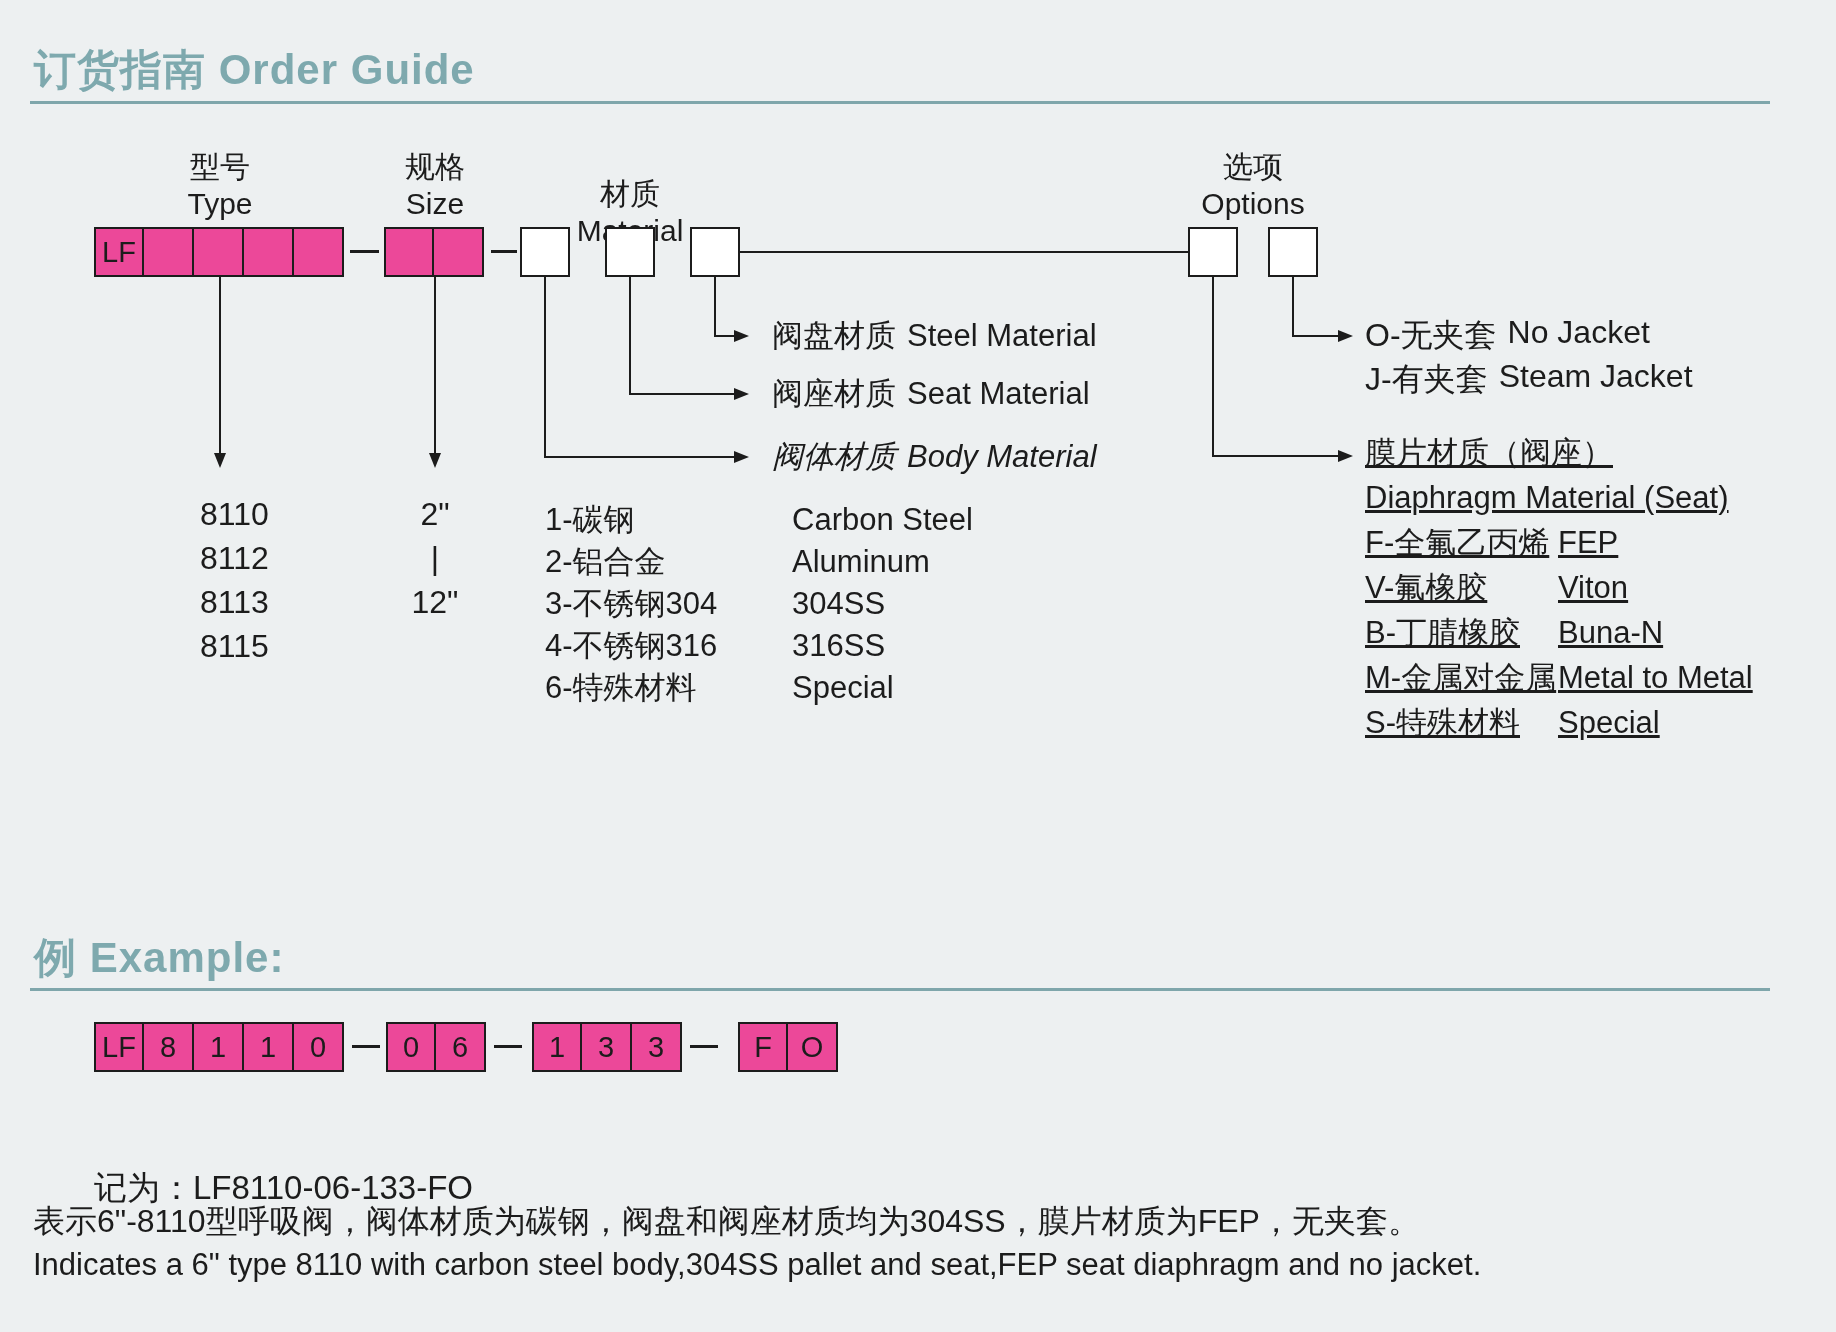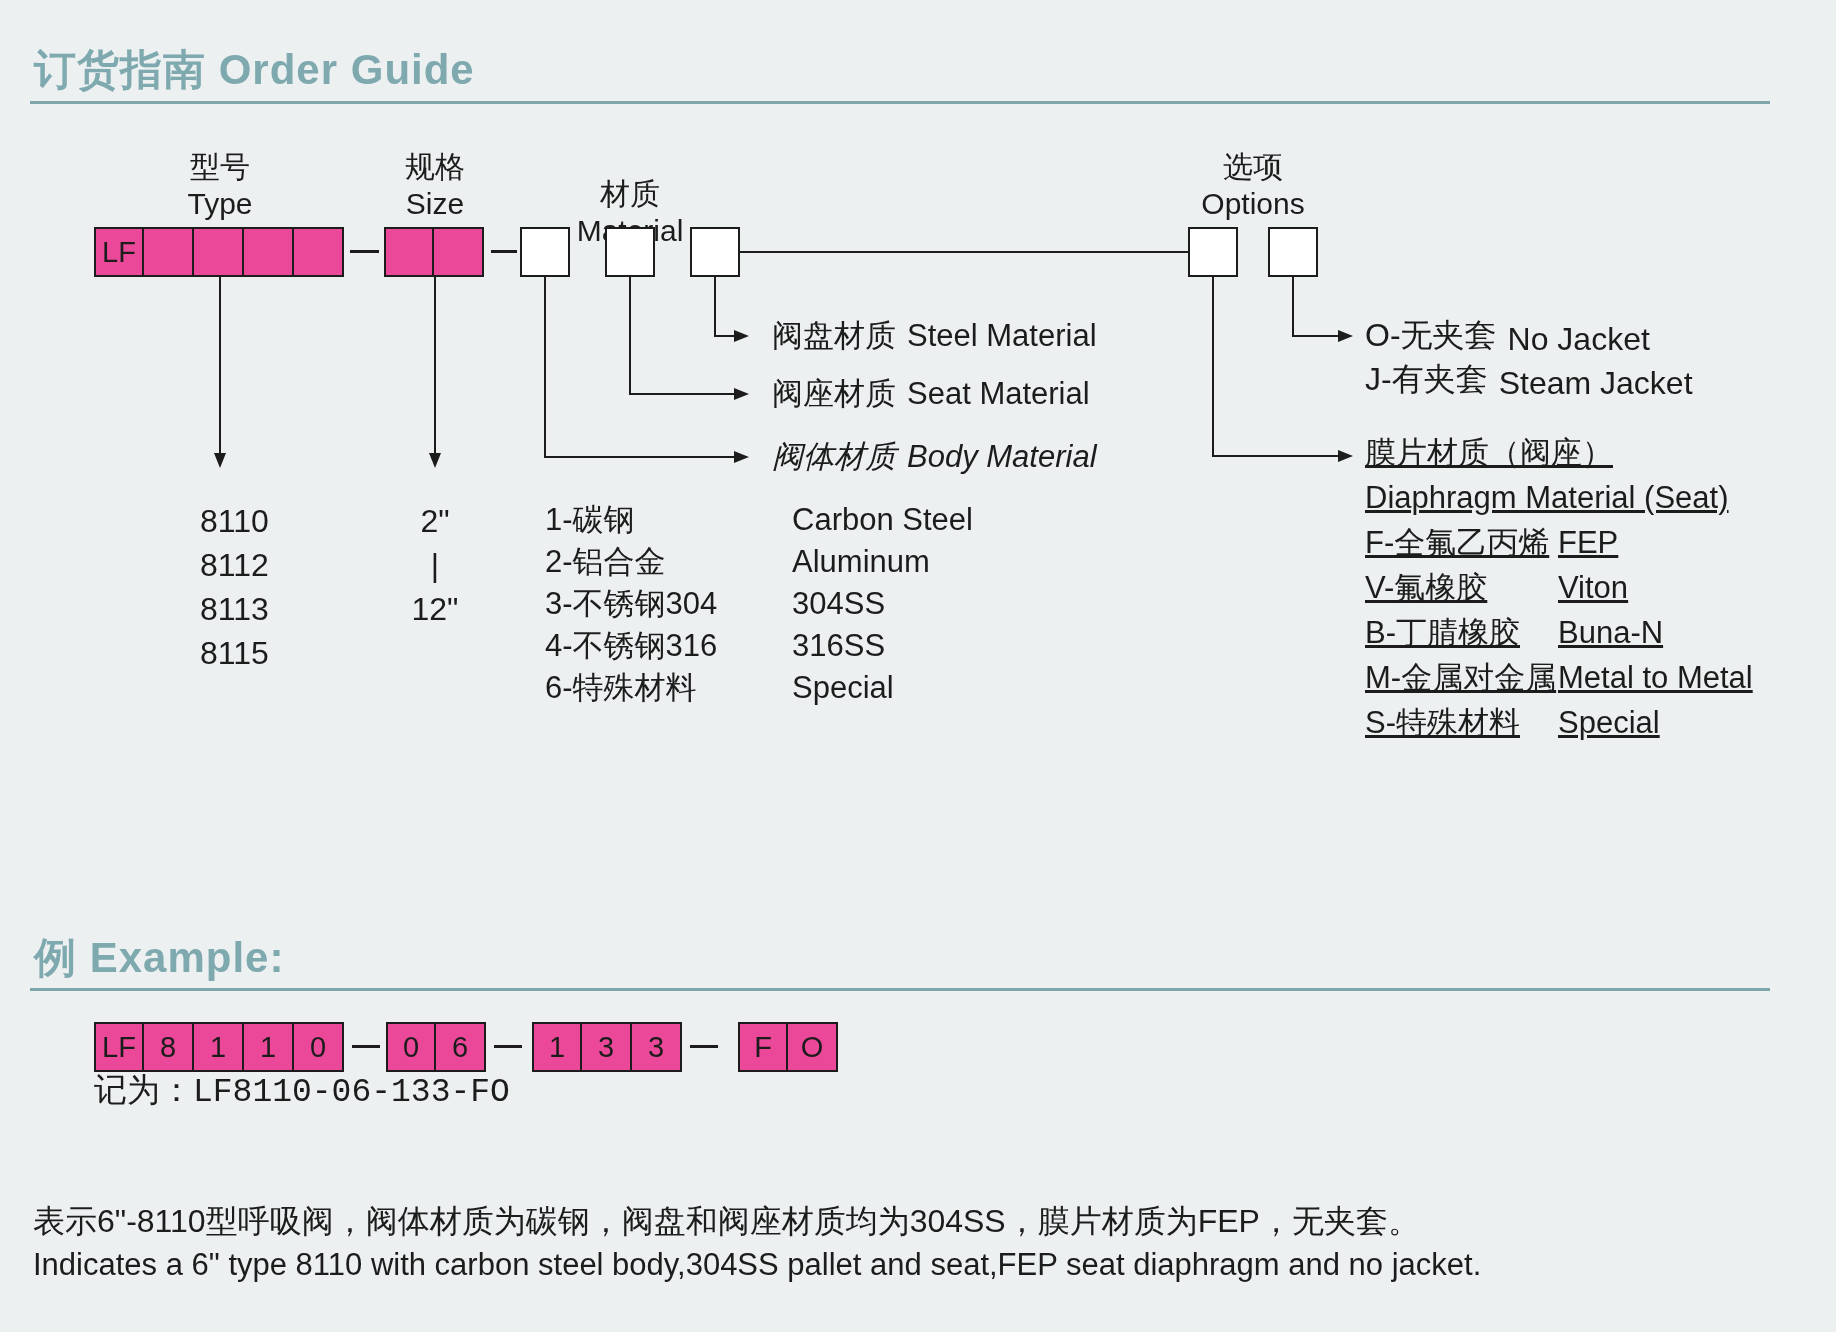--- a/index.html
+++ b/index.html
@@ -28,21 +28,21 @@
   .hline{position:absolute; height:2px; background:#1c1c1c;}
   .arr-right{position:absolute; width:0; height:0;
     border-top:6px solid transparent; border-bottom:6px solid transparent;
     border-left:15px solid #1c1c1c;}
   .arr-down{position:absolute; width:0; height:0;
     border-left:6px solid transparent; border-right:6px solid transparent;
     border-top:15px solid #1c1c1c;}
   .lbl{position:absolute; font-size:31px; height:34px; display:flex; align-items:center; white-space:nowrap;}
   .sp{margin-left:11px;}
   .vlist{position:absolute;}
-  .vrow44{height:44px; display:flex; align-items:flex-end; font-size:32px; white-space:nowrap;}
+  .vrow44{height:44px; display:flex; align-items:flex-start; font-size:32px; white-space:nowrap;}
   .vrow42{height:42px; display:flex; align-items:center; font-size:31px; white-space:nowrap;}
   .vrow45{height:45px; display:flex; align-items:center; font-size:31px; white-space:nowrap;text-decoration:underline;}
   .dcode{min-width:193px; display:inline-block;}
   .center{justify-content:center;}
   .note{position:absolute; font-size:33px; white-space:nowrap;}
   .para{position:absolute; white-space:nowrap;}
 </style>
 </head>
 <body>
 
@@ -212,20 +212,20 @@
     <div class="cell">1</div>
     <div class="cell">3</div>
     <div class="cell">3</div>
   </div>
   <div class="dash" style="left:690px;top:1045px;width:28px;"></div>
   <div class="cellgroup" style="left:738px;top:1022px;">
     <div class="cell">F</div>
     <div class="cell">O</div>
   </div>
 
-  <div class="note" style="left:94px;top:1068px;font-family:Liberation Mono, monospace;">
+  <div class="note" style="left:94px;top:1166px;">
     <span>记为：</span><span>LF8110-06-133-FO</span>
   </div>
 
   <div class="para" style="left:33px;top:1200px;font-size:32px;">表示6"-8110型呼吸阀，阀体材质为碳钢，阀盘和阀座材质均为304SS，膜片材质为FEP，无夹套。</div>
   <div class="para" style="left:33px;top:1247px;font-size:31px;">Indicates a 6" type 8110 with carbon steel body,304SS pallet and seat,FEP seat diaphragm and no jacket.</div>
 
 </div>
 
 </body></html>

